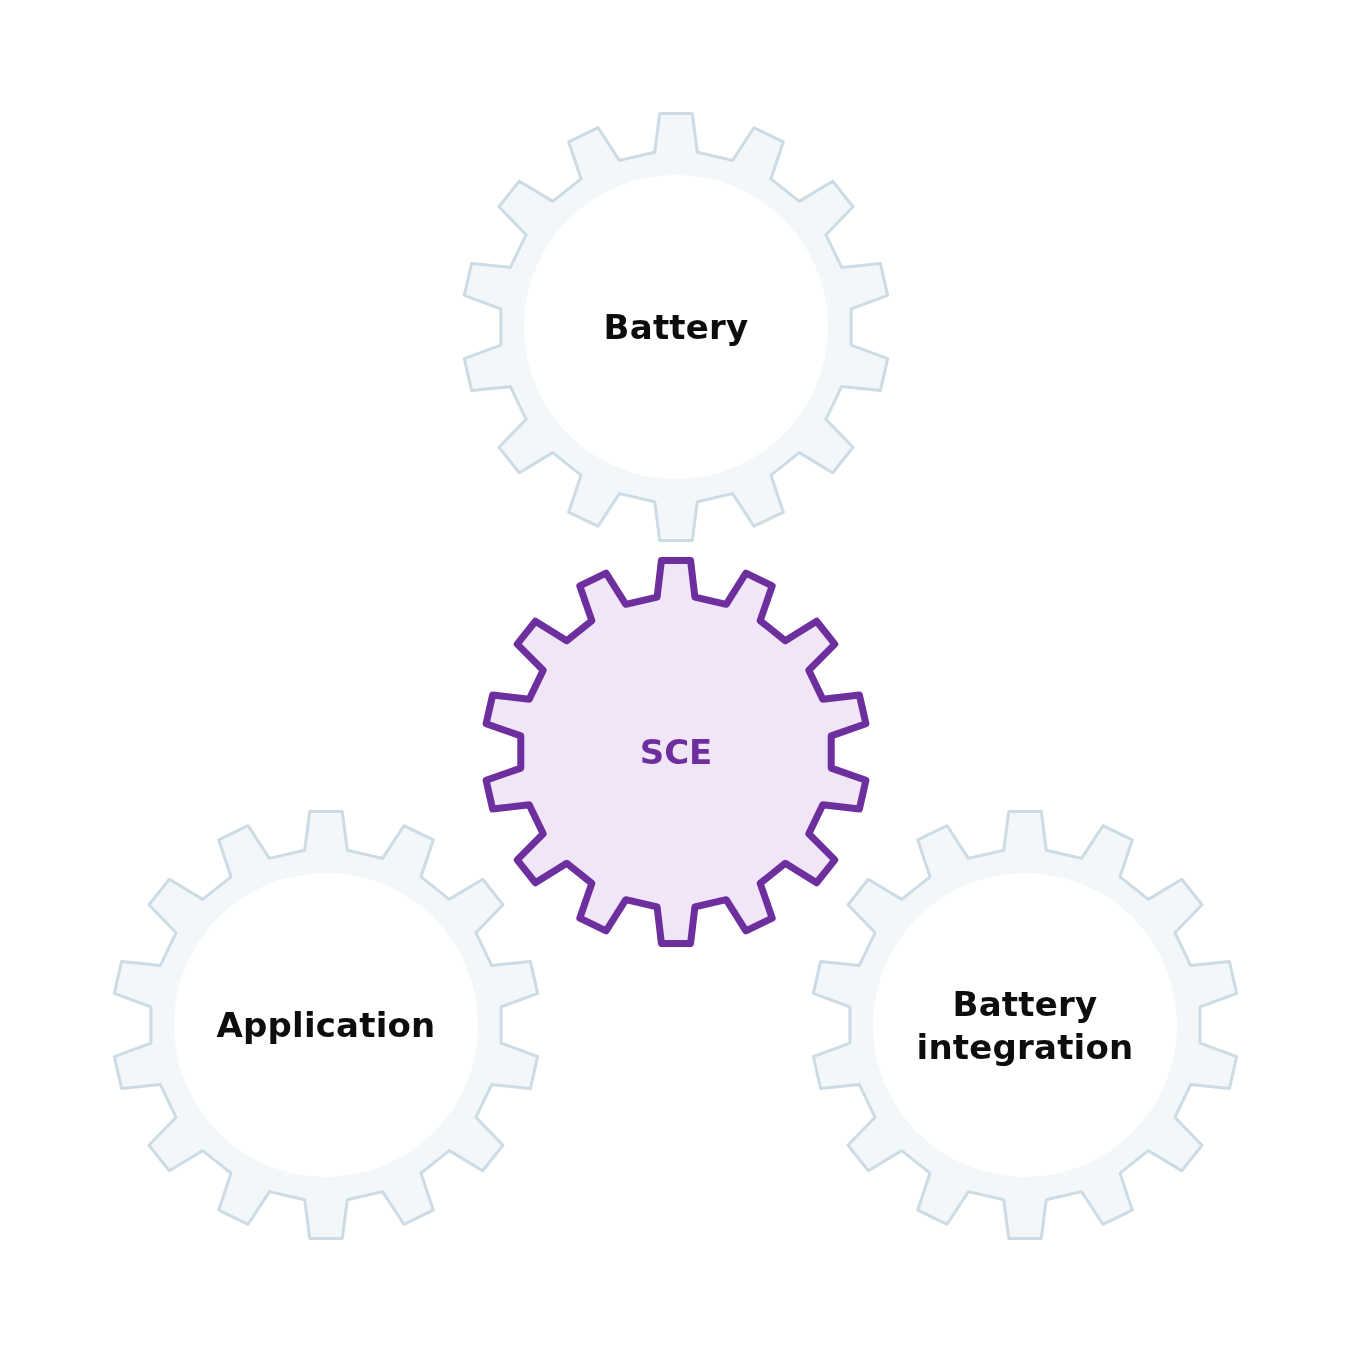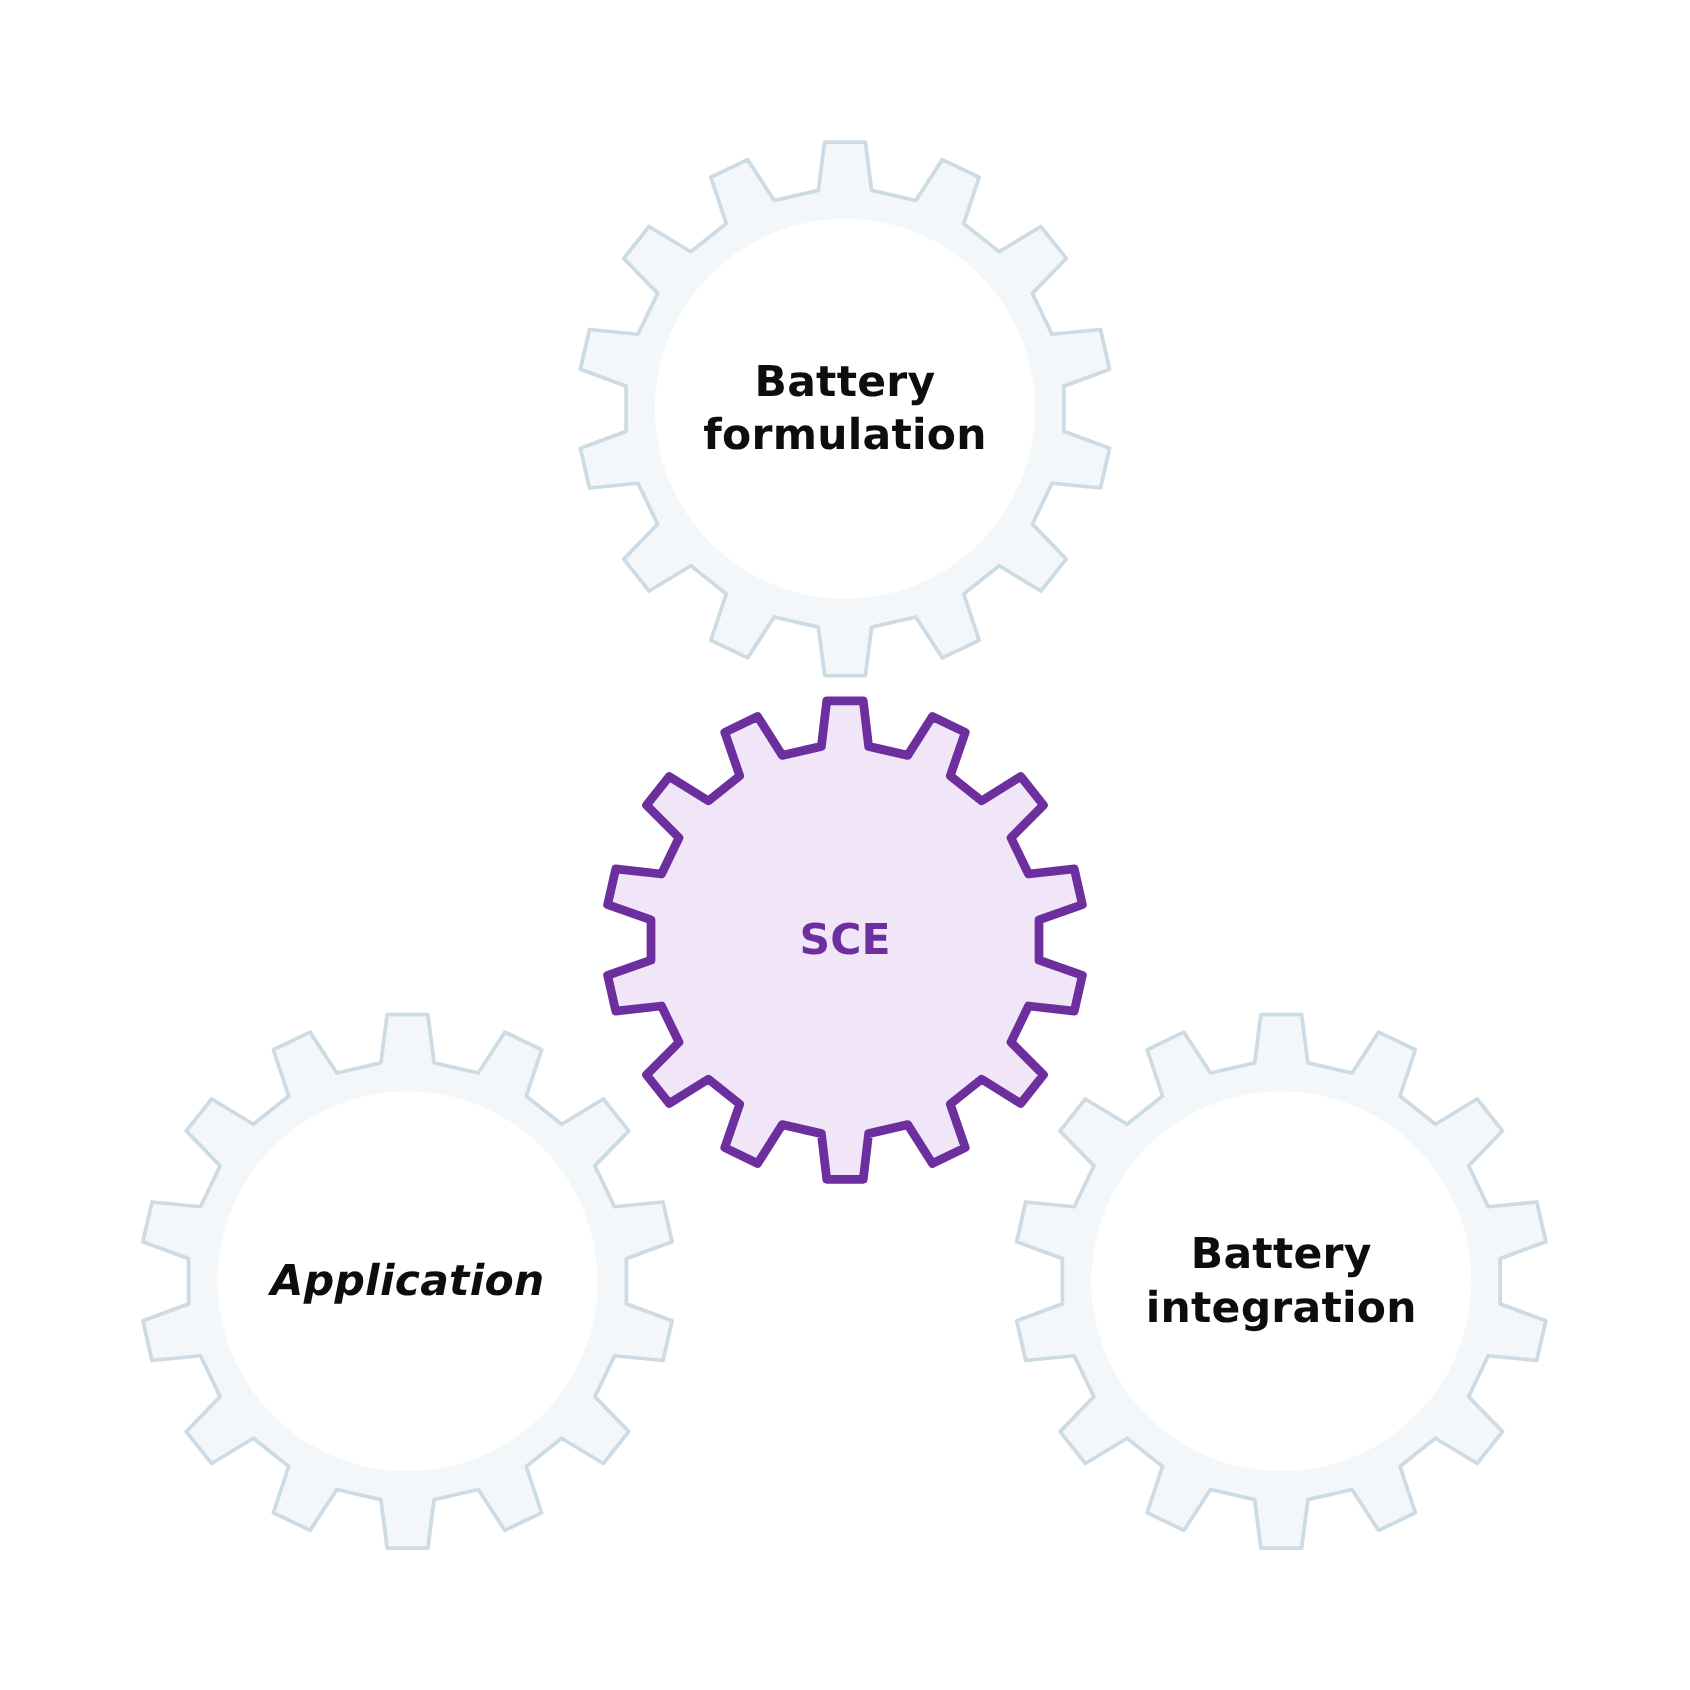--- a/index.html
+++ b/index.html
@@ -35,28 +35,27 @@
         <path d="M1003.7,850.3 L1008.7,811.6 L1041.3,811.6 L1046.3,850.3 L1081.6,858.4 L1102.9,825.7 L1132.3,839.8 L1120.0,876.8 L1148.3,899.4 L1181.7,879.2 L1202.0,904.7 L1174.9,932.7 L1190.6,965.4 L1229.4,961.6 L1236.7,993.4 L1200.1,1006.9 L1200.1,1043.1 L1236.7,1056.6 L1229.4,1088.4 L1190.6,1084.6 L1174.9,1117.3 L1202.0,1145.3 L1181.7,1170.8 L1148.3,1150.6 L1120.0,1173.2 L1132.3,1210.2 L1102.9,1224.3 L1081.6,1191.6 L1046.3,1199.7 L1041.3,1238.4 L1008.7,1238.4 L1003.7,1199.7 L968.4,1191.6 L947.1,1224.3 L917.7,1210.2 L930.0,1173.2 L901.7,1150.6 L868.3,1170.8 L848.0,1145.3 L875.1,1117.3 L859.4,1084.6 L820.6,1088.4 L813.3,1056.6 L849.9,1043.1 L849.9,1006.9 L813.3,993.4 L820.6,961.6 L859.4,965.4 L875.1,932.7 L848.0,904.7 L868.3,879.2 L901.7,899.4 L930.0,876.8 L917.7,839.8 L947.1,825.7 L968.4,858.4 Z" stroke-linejoin="round" fill="#f3f7f9" stroke="#cddbe5" stroke-width="3"></path>
         <circle cx="1025" cy="1025" r="152" fill="#ffffff"></circle>
       </g>
     <g id="g-1">
         <path d="M657.1,597.1 L661.4,560.6 L690.6,560.6 L694.9,597.1 L726.2,604.3 L745.9,573.2 L772.2,585.9 L760.2,620.7 L785.3,640.7 L816.6,621.2 L834.8,644.1 L808.8,670.2 L822.8,699.2 L859.4,695.1 L865.9,723.7 L831.2,735.9 L831.2,768.1 L865.9,780.3 L859.4,808.9 L822.8,804.8 L808.8,833.8 L834.8,859.9 L816.6,882.8 L785.3,863.3 L760.2,883.3 L772.2,918.1 L745.9,930.8 L726.2,899.7 L694.9,906.9 L690.6,943.4 L661.4,943.4 L657.1,906.9 L625.8,899.7 L606.1,930.8 L579.8,918.1 L591.8,883.3 L566.7,863.3 L535.4,882.8 L517.2,859.9 L543.2,833.8 L529.2,804.8 L492.6,808.9 L486.1,780.3 L520.8,768.1 L520.8,735.9 L486.1,723.7 L492.6,695.1 L529.2,699.2 L543.2,670.2 L517.2,644.1 L535.4,621.2 L566.7,640.7 L591.8,620.7 L579.8,585.9 L606.1,573.2 L625.8,604.3 Z" stroke-linejoin="round" fill="#f1e6f8" stroke="#6e2f9e" stroke-width="7"></path>
       </g>
   </svg>
 
   <div class="gear-label secondary" id="lbl-0" style="left: 676px; top: 327px;">
     <span class="line">Battery</span>
-    <span class="line">formulation</span>
   </div>
 
   <div class="gear-label primary" id="lbl-1" style="left: 676px; top: 752px; text-align: center;">
     <span class="line">SCE</span>
   </div>
 
-  <div class="gear-label secondary" id="lbl-2" style="left: 326px; top: 1025px; font-style: italic;">
+  <div class="gear-label secondary" id="lbl-2" style="left: 326px; top: 1025px;">
     <span class="line">Application</span>
   </div>
 
   <div class="gear-label secondary" id="lbl-3" style="left: 1025px; top: 1025px;">
     <span class="line">Battery</span>
     <span class="line">integration</span>
   </div>
 </div>
 
 </body></html>

